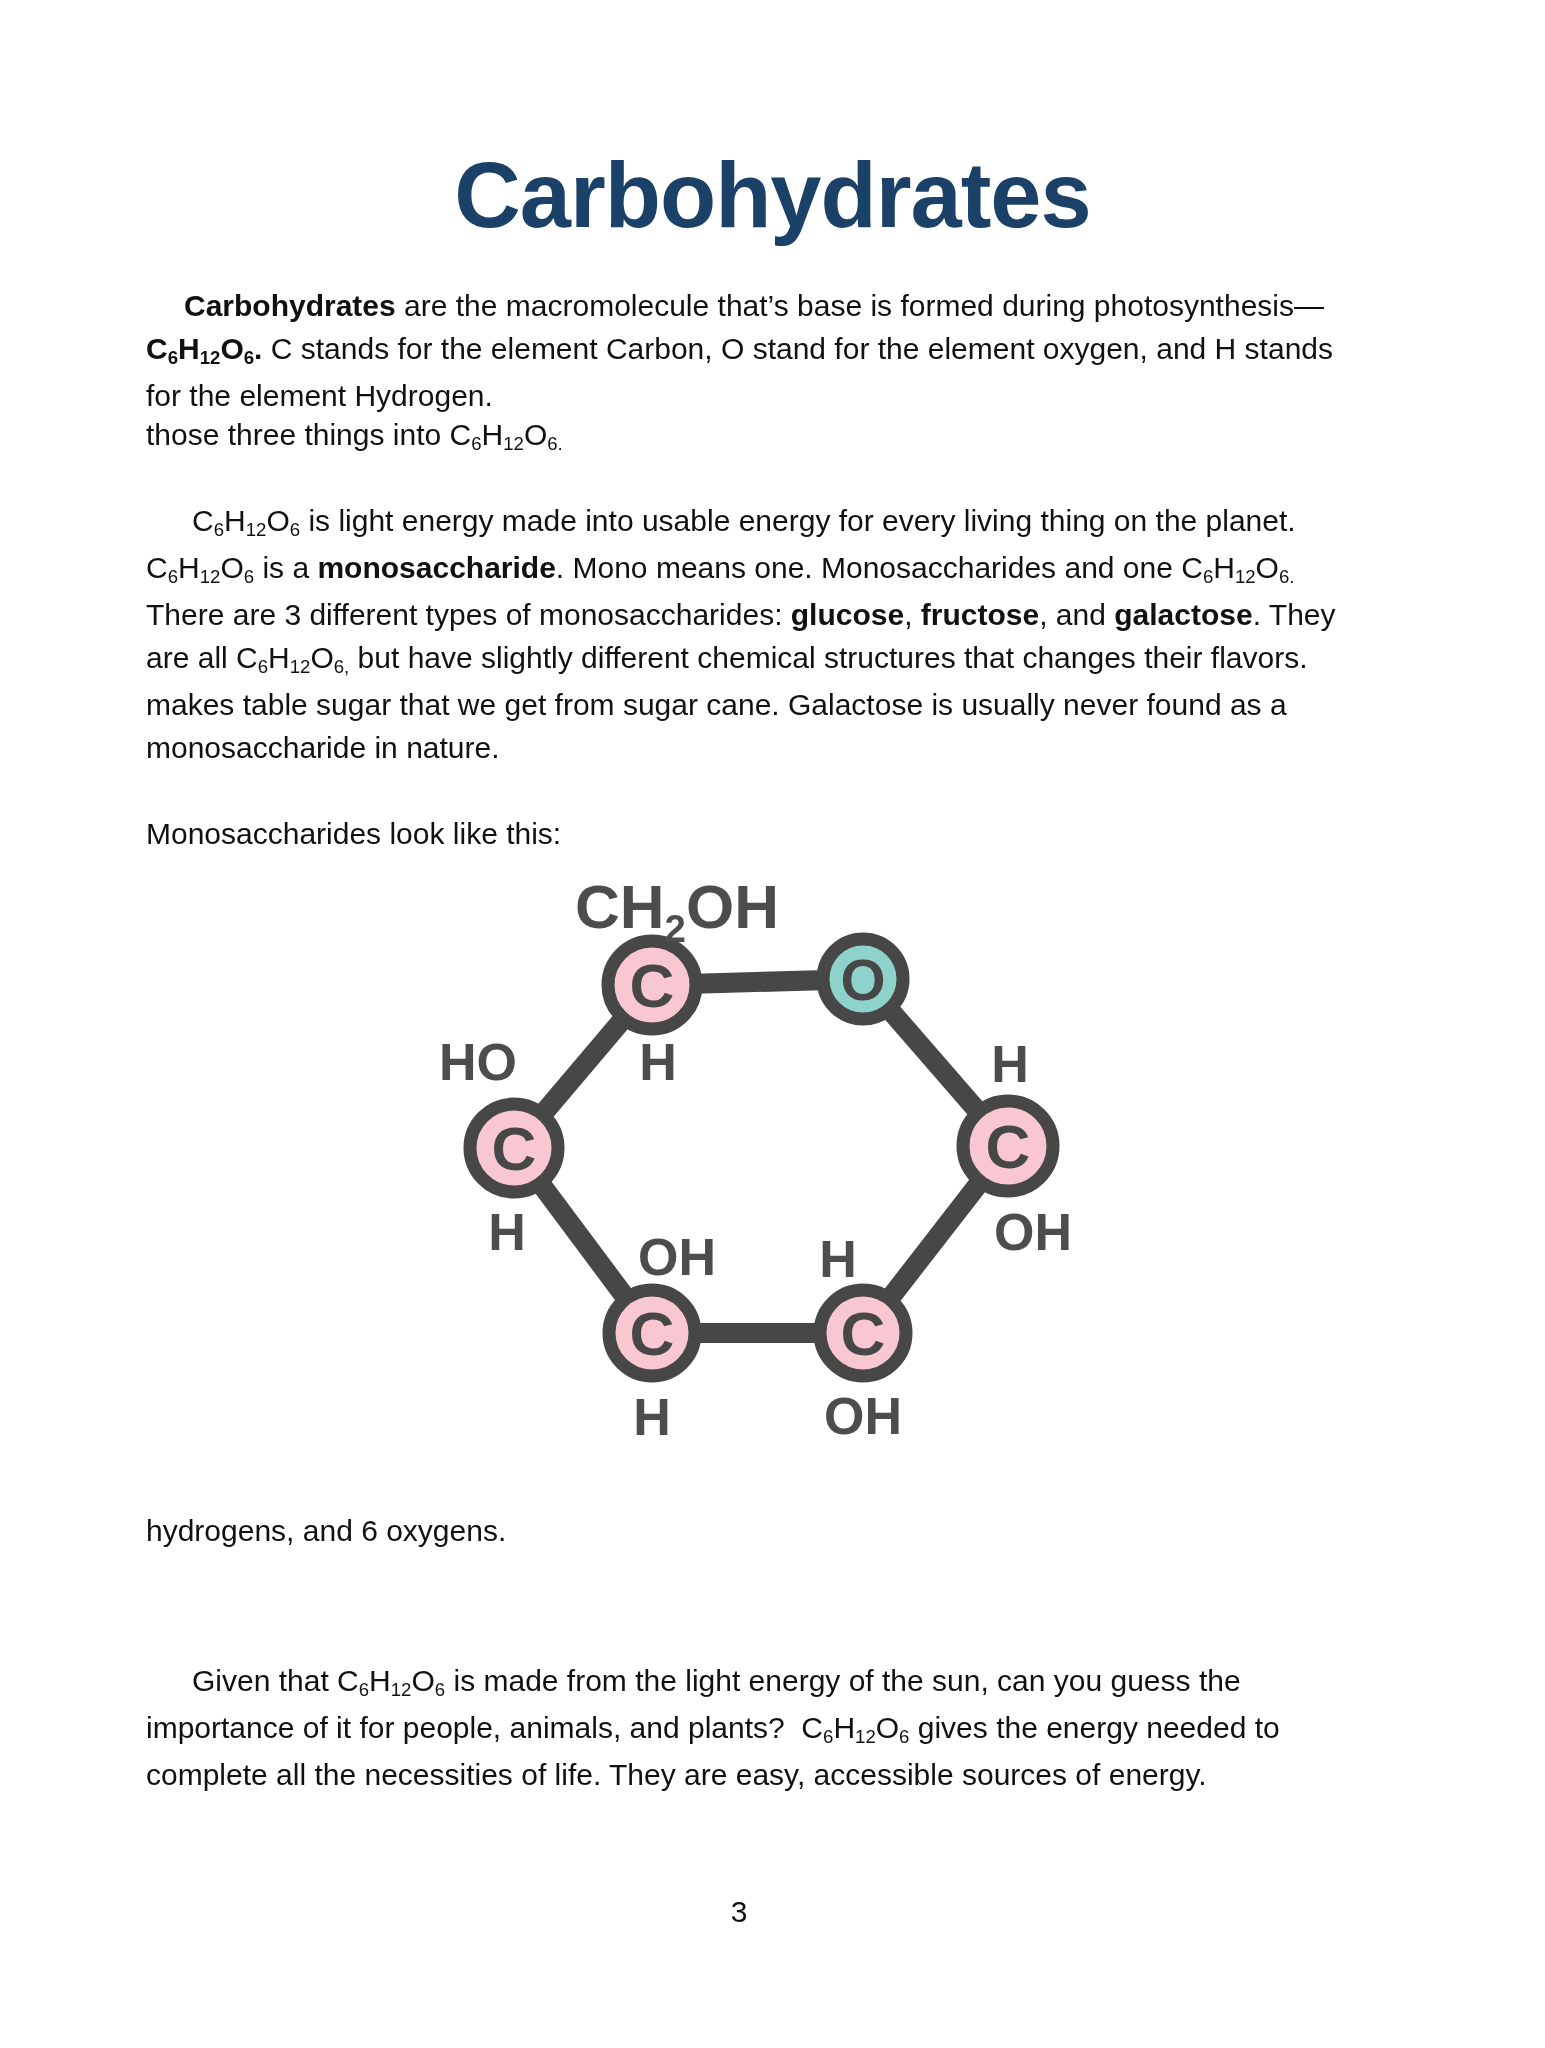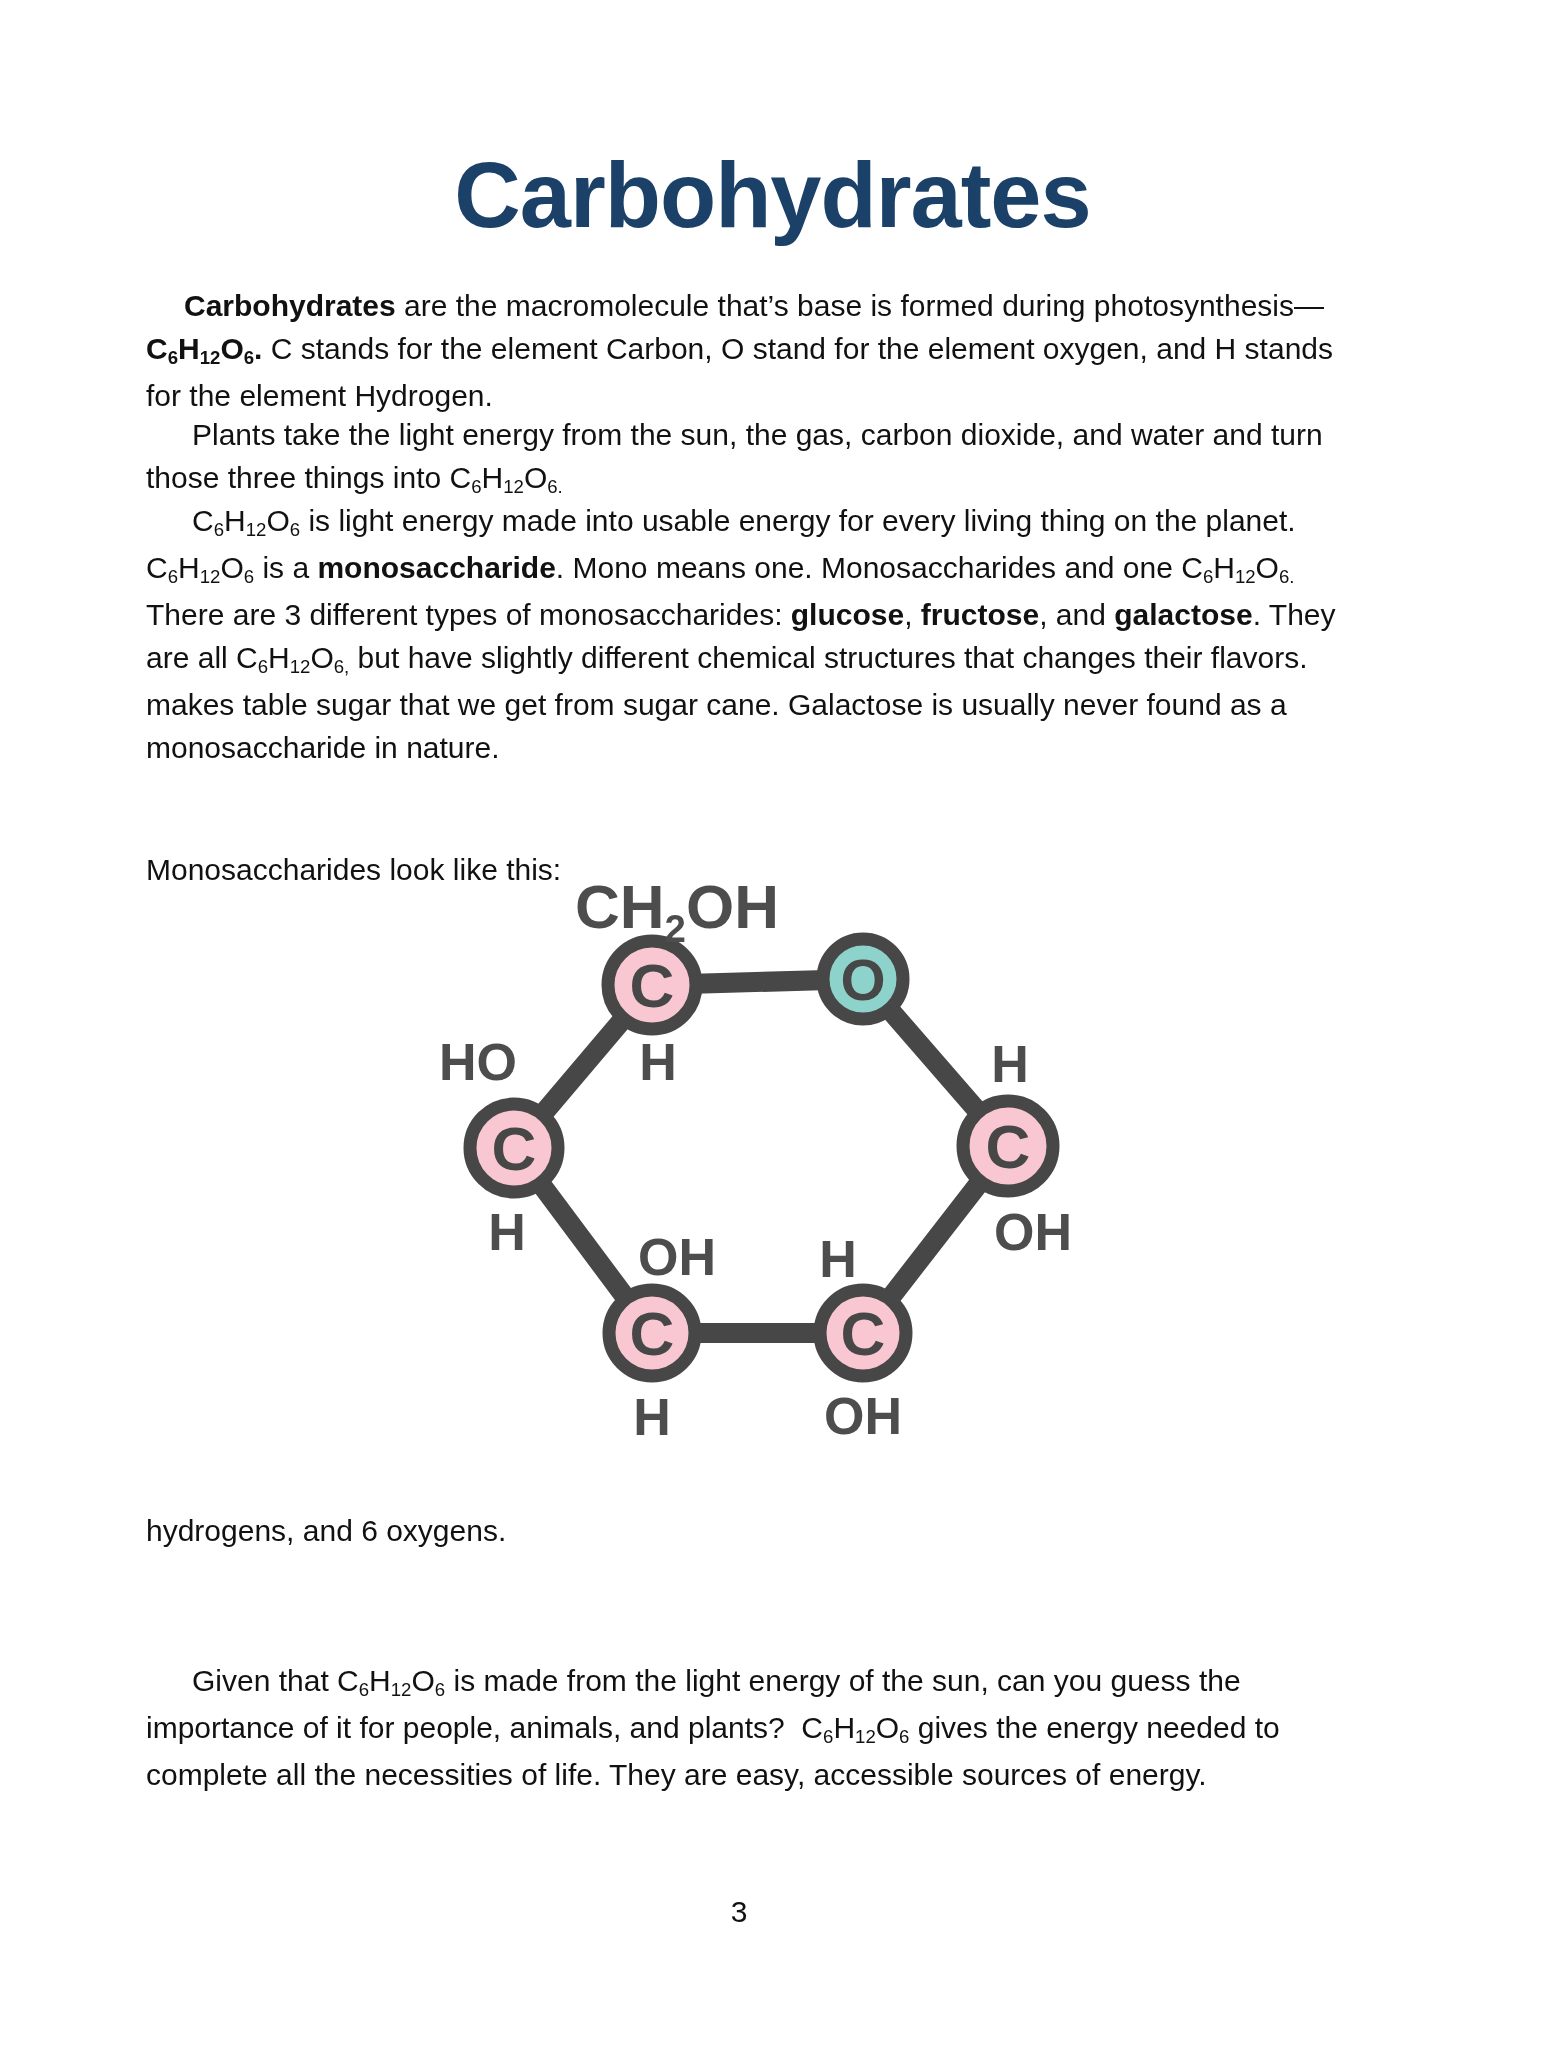--- a/index.html
+++ b/index.html
@@ -28,32 +28,31 @@
 
 <div class="page">
   <h1 class="title" style="color: rgb(27, 65, 105);">Carbohydrates</h1>
   <div id="text-column">
       <div class="para" style="top: 284px;">
         <div class="tline" style="padding-left: 38px;"><span class="b">Carbohydrates</span><span> are the macromolecule that’s base is formed during photosynthesis—</span></div>
         <div class="tline"><span class="b">C</span><span class="b sub">6</span><span class="b">H</span><span class="b sub">12</span><span class="b">O</span><span class="b sub">6</span><span class="b">.</span><span> C stands for the element Carbon, O stand for the element oxygen, and H stands</span></div>
         <div class="tline"><span>for the element Hydrogen.</span></div>
       </div>
       <div class="para" style="top: 413px;">
-        <div class="tline" style="padding-left: 46px;"><span>Plants take the light energy from the sun, the gas, carbon dioxide, and water and turn</span></div>
         <div class="tline"><span>those three things into C</span><span class="sub">6</span><span>H</span><span class="sub">12</span><span>O</span><span class="sub">6.</span></div>
       </div>
       <div class="para" style="top: 499px;">
         <div class="tline" style="padding-left: 46px;"><span>C</span><span class="sub">6</span><span>H</span><span class="sub">12</span><span>O</span><span class="sub">6</span><span> is light energy made into usable energy for every living thing on the planet.</span></div>
         <div class="tline"><span>C</span><span class="sub">6</span><span>H</span><span class="sub">12</span><span>O</span><span class="sub">6</span><span> is a </span><span class="b">monosaccharide</span><span>. Mono means one. Monosaccharides and one C</span><span class="sub">6</span><span>H</span><span class="sub">12</span><span>O</span><span class="sub">6.</span></div>
         <div class="tline"><span>There are 3 different types of monosaccharides: </span><span class="b">glucose</span><span>, </span><span class="b">fructose</span><span>, and </span><span class="b">galactose</span><span>. They</span></div>
         <div class="tline"><span>are all C</span><span class="sub">6</span><span>H</span><span class="sub">12</span><span>O</span><span class="sub">6,</span><span> but have slightly different chemical structures that changes their flavors.</span></div>
         <div class="tline"><span>makes table sugar that we get from sugar cane. Galactose is usually never found as a</span></div>
         <div class="tline"><span>monosaccharide in nature.</span></div>
       </div>
-      <div class="para" style="top: 848px;">
+      <div class="para" style="top: 812px;">
         <div class="tline"><span>Monosaccharides look like this:</span></div>
       </div>
       <div class="para" style="top: 1509px;">
         <div class="tline"><span>hydrogens, and 6 oxygens.</span></div>
       </div>
       <div class="para" style="top: 1659px;">
         <div class="tline" style="padding-left: 46px;"><span>Given that C</span><span class="sub">6</span><span>H</span><span class="sub">12</span><span>O</span><span class="sub">6</span><span> is made from the light energy of the sun, can you guess the</span></div>
         <div class="tline"><span>importance of it for people, animals, and plants?  C</span><span class="sub">6</span><span>H</span><span class="sub">12</span><span>O</span><span class="sub">6</span><span> gives the energy needed to</span></div>
         <div class="tline"><span>complete all the necessities of life. They are easy, accessible sources of energy.</span></div>
       </div>

